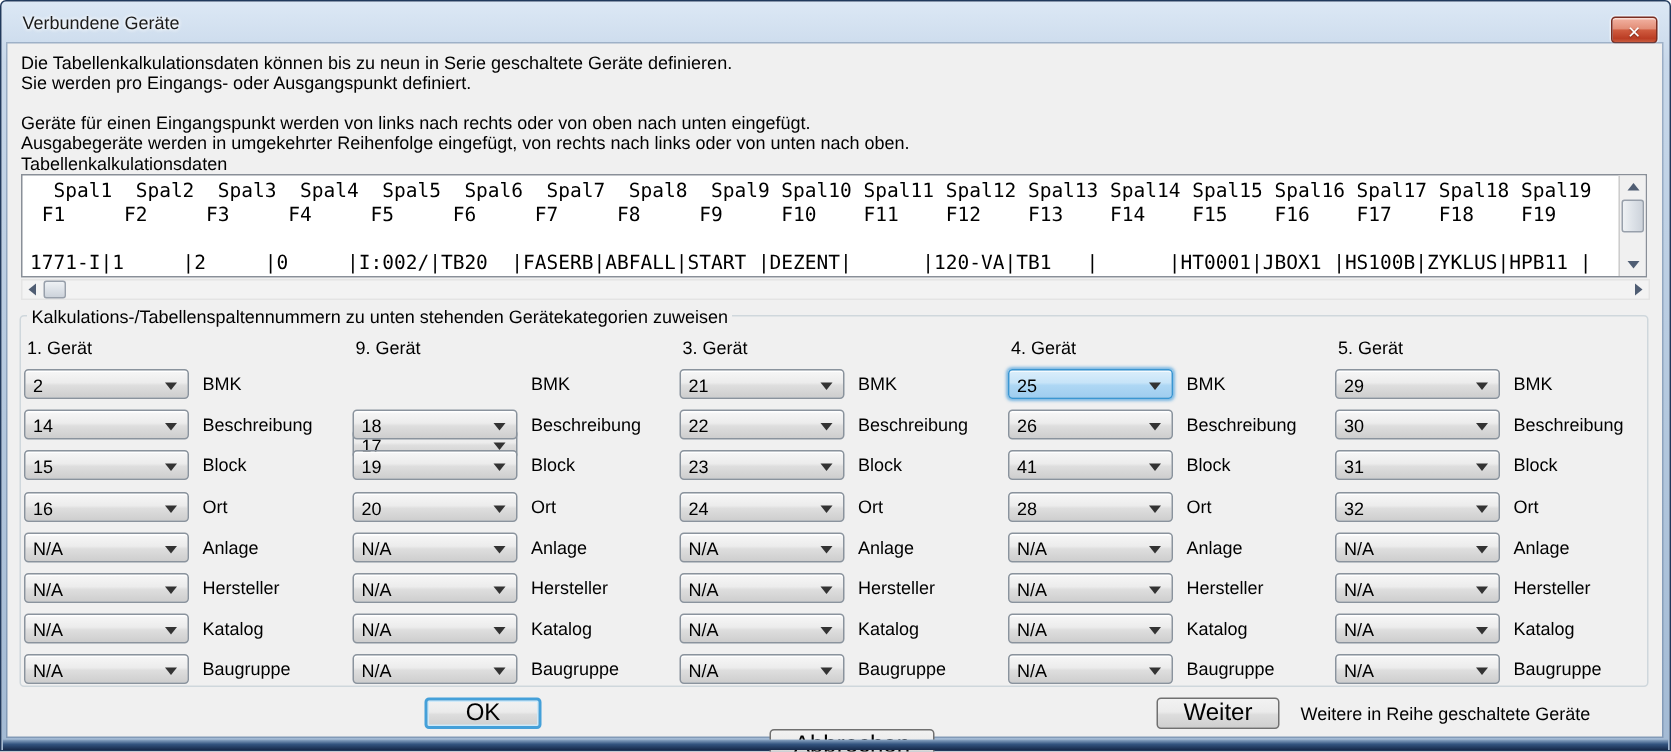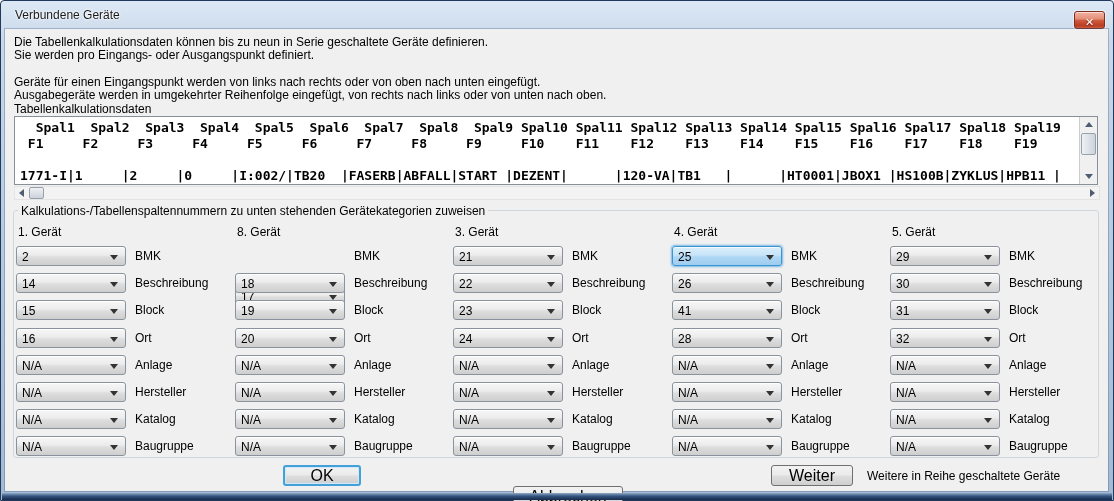--- a/index.html
+++ b/index.html
@@ -46,21 +46,21 @@
 
   
   .sheet {
     position:absolute; left:9px; top:87px; width:1084px; height:69px;
     background:#fff; border:1px solid #898f98;
   }
   .sheet-text {
     position:absolute; left:0; top:0; right:18px; bottom:0; overflow:hidden;
     padding:3px 0 0 5px;
     font-family:"DejaVu Sans Mono","Liberation Mono",monospace;
-    font-weight:bold; font-size:13px; line-height:16px; color:#000;
+    font-weight:normal; font-size:13px; line-height:16px; color:#000;
   }
   .sheet-line { white-space:pre; height:16px; }
 
   
   .vscroll {
     position:absolute; top:0; right:0; width:18px; bottom:0;
     background:#f0f0f0; border-left:1px solid #cdcdcd;
   }
   .sbtn { position:absolute; left:0; width:17px; height:15px; display:flex; align-items:center; justify-content:center; }
   .vthumb {
@@ -219,21 +219,21 @@
             <span class="combo-arrow"></span>
           </div>
           <div class="row-label" style="top: 187px;">Katalog</div>
           <div class="combo" style="top: 211px;">
             <span class="combo-txt">N/A</span>
             <span class="combo-arrow"></span>
           </div>
           <div class="row-label" style="top: 214px;">Baugruppe</div>
         </div>
         <div class="device-col" style="left: 230px;">
-          <div class="device-title">8. Gerät</div>
+          <div class="device-title">9. Gerät</div>
           <div class="combo" style="top: 21px; margin-top: 40px;">
             <span class="combo-txt">17</span>
             <span class="combo-arrow"></span>
           </div>
           <div class="row-label" style="top: 24px;">BMK</div>
           <div class="combo" style="top: 48px;">
             <span class="combo-txt">18</span>
             <span class="combo-arrow"></span>
           </div>
           <div class="row-label" style="top: 51px;">Beschreibung</div>

